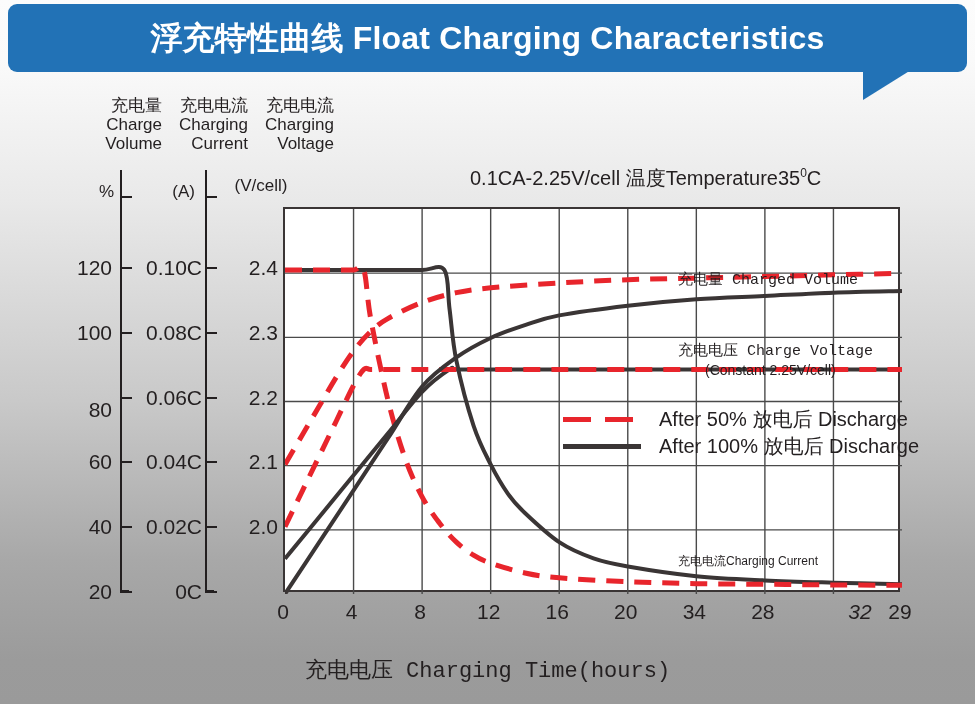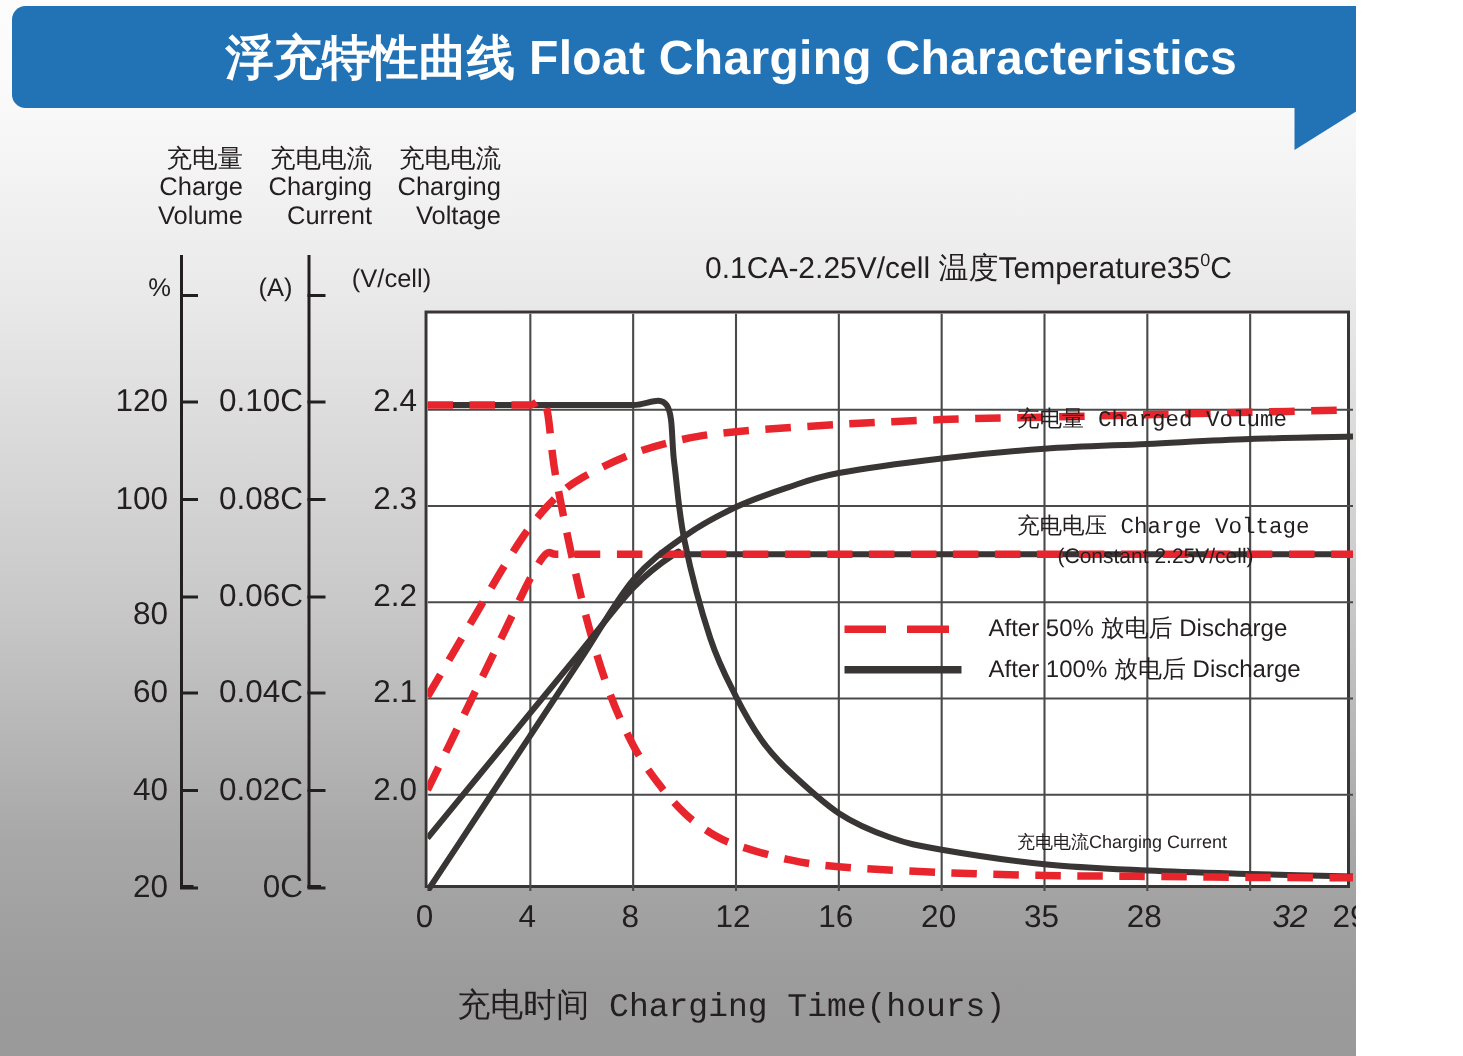--- a/index.html
+++ b/index.html
@@ -9,21 +9,21 @@
   }
   body {
     width: 975px;
     height: 704px;
     font-family: "Liberation Sans", sans-serif;
     background: #ffffff;
     overflow: hidden;
   }
   #page {
     position: relative;
-    width: 904px;
+    width: 975px;
     height: 704px;
     background: linear-gradient(to bottom, #fcfcfc 0px, #fafafa 60px, #e9e9e9 200px, #c9c9c9 400px, #a8a8a8 560px, #9b9b9b 660px, #9a9a9a 704px);
     overflow: hidden;
   }
 
   
   #banner {
     position: absolute;
     left: 8px;
     top: 4px;
@@ -202,21 +202,21 @@
     height: 5px;
   }
   .legend-swatch.solid {
     background: #3a3535;
     height: 5px;
   }
   .legend-text {
     position: absolute;
     left: 96px;
     top: 0;
-    font-size: 16px;
+    font-size: 20px;
     color: #231f20;
     white-space: nowrap;
     line-height: 27px;
   }
 
   
   #xtitle {
     position: absolute;
     left: 0;
     top: 655px;
@@ -325,21 +325,21 @@
     </svg>
   </div>
 
   <div id="xticks-layer">
       <div class="xlabel" style="left: 261px;">0</div>
       <div class="xlabel" style="left: 329.556px;">4</div>
       <div class="xlabel" style="left: 398.111px;">8</div>
       <div class="xlabel" style="left: 466.667px;">12</div>
       <div class="xlabel" style="left: 535.222px;">16</div>
       <div class="xlabel" style="left: 603.778px;">20</div>
-      <div class="xlabel" style="left: 672.333px;">35</div>
+      <div class="xlabel" style="left: 672.333px;">34</div>
       <div class="xlabel" style="left: 740.889px;">28</div>
       <div class="xlabel" style="left: 838px; font-style: italic;">32</div>
       <div class="xlabel" style="left: 878px;">29</div>
     </div>
 
   <div id="top-annot"><span>0.1CA-2.25V/cell   温度Temperature35</span><sup>0</sup><span>C</span></div>
 
   <div class="chart-note" id="note-voltage">充电电压 Charge Voltage</div>
   <div class="chart-note" id="note-volume">充电量 Charged Volume</div>
   <div class="chart-note" id="note-voltage-sub">(Constant 2.25V/cell)</div>
@@ -349,15 +349,15 @@
     <div class="legend-row">
       <div class="legend-swatch dashed"></div>
       <div class="legend-text">After 50% 放电后 Discharge</div>
     </div>
     <div class="legend-row">
       <div class="legend-swatch solid"></div>
       <div class="legend-text">After 100% 放电后 Discharge</div>
     </div>
   </div>
 
-  <div id="xtitle">充电时间 Charging Time(hours)</div>
+  <div id="xtitle">充电电压 Charging Time(hours)</div>
 
 </div>
 
 </body></html>

